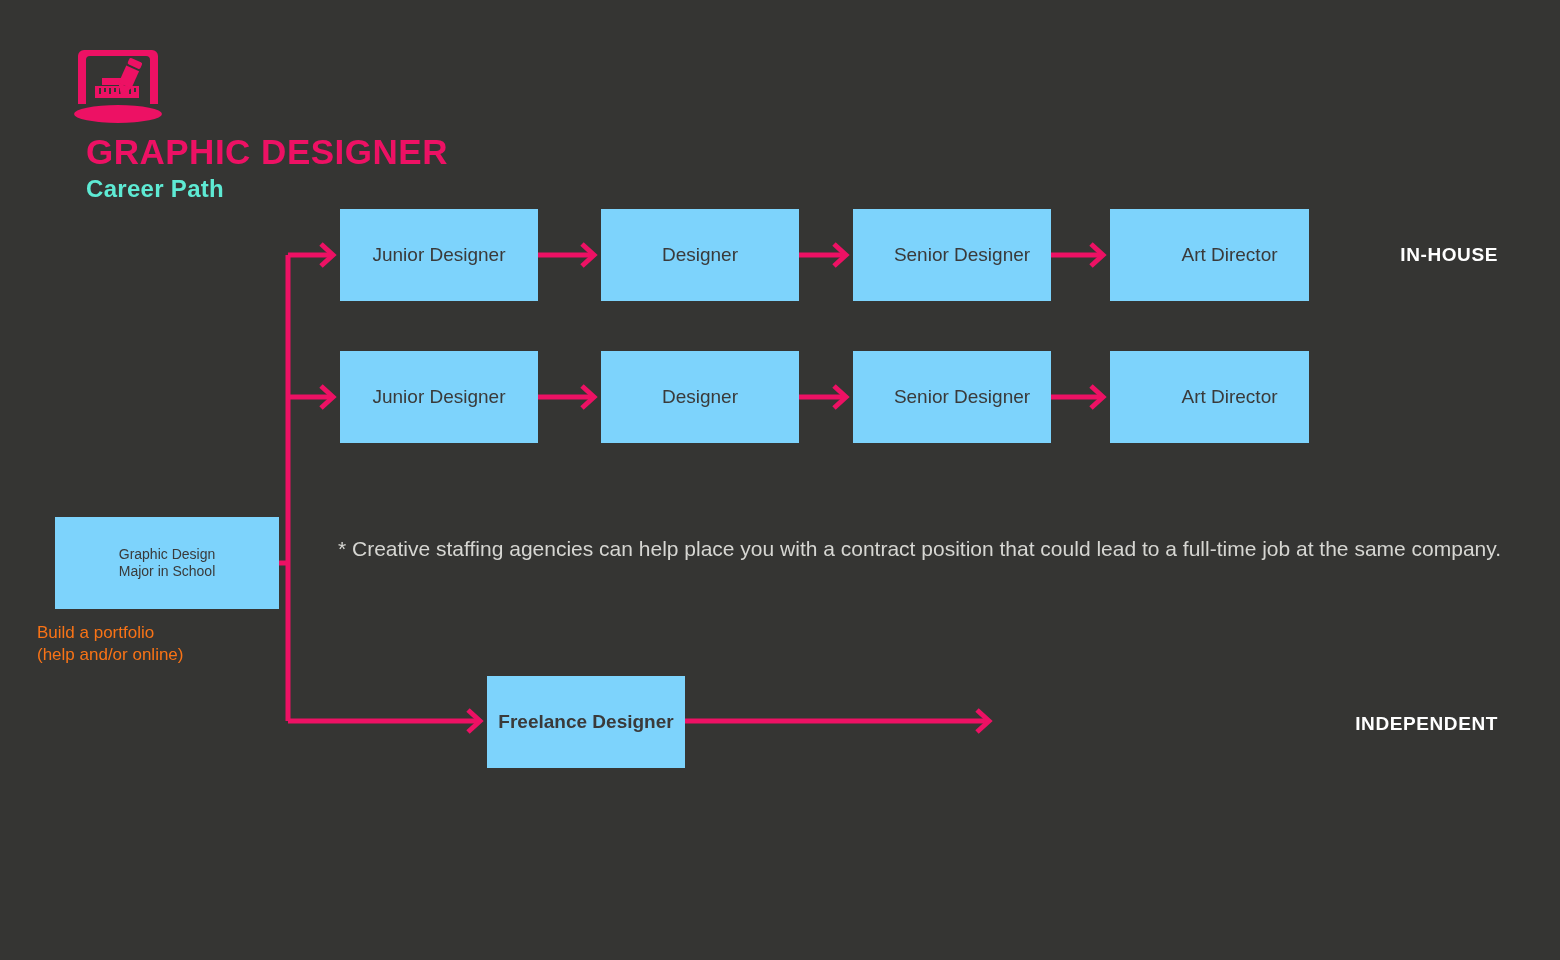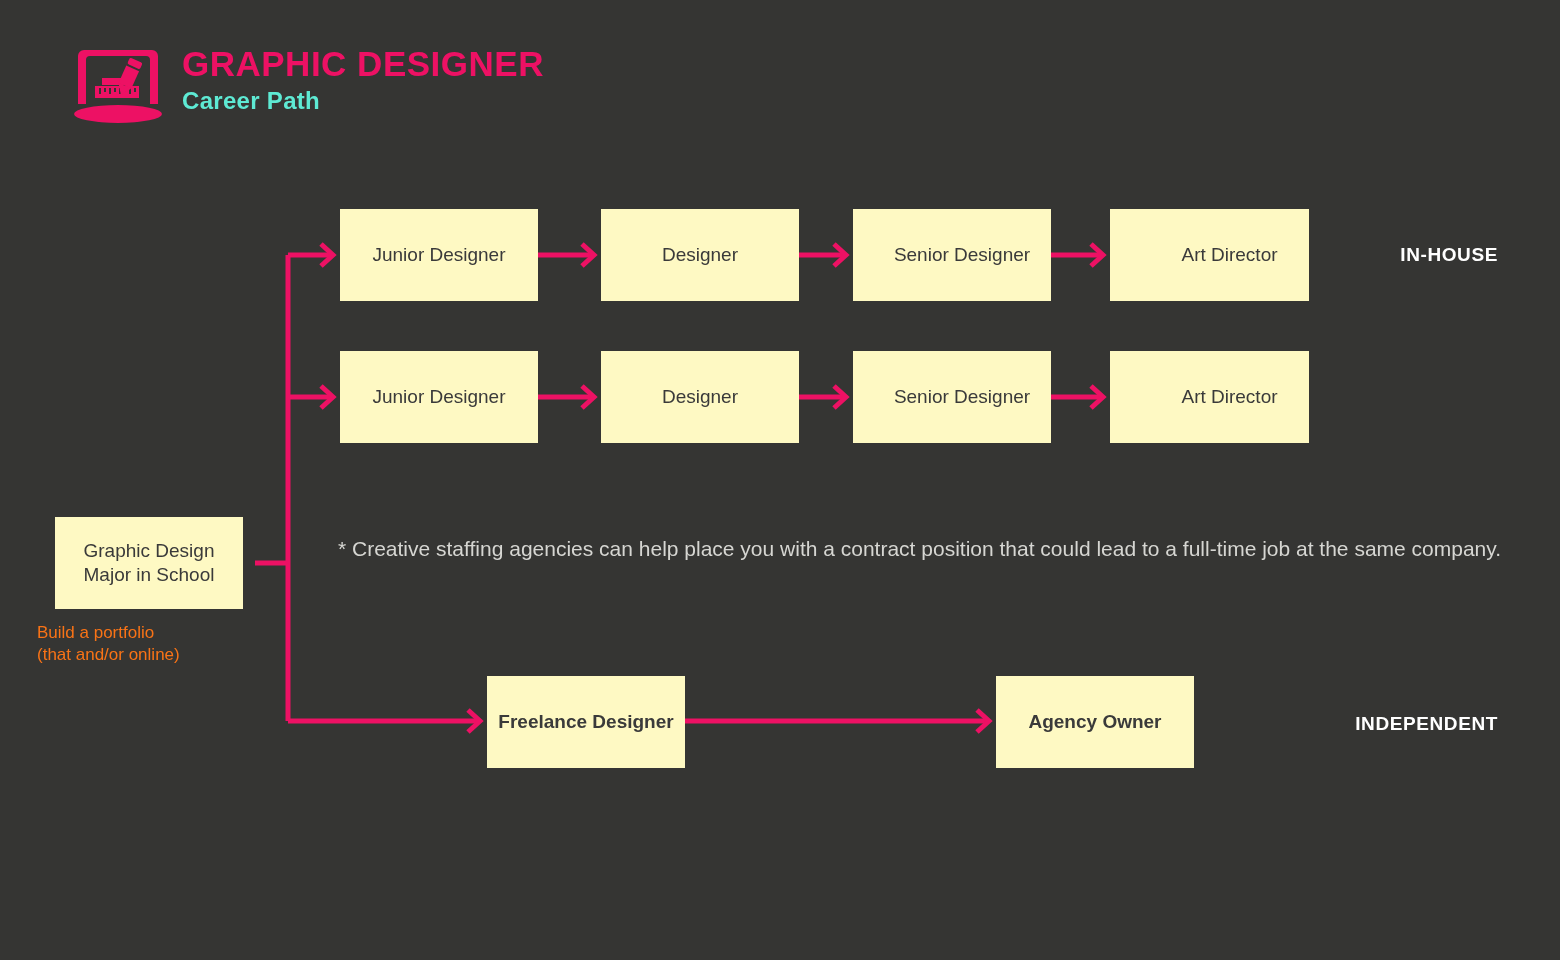--- a/index.html
+++ b/index.html
@@ -21,20 +21,21 @@
     height: 960px;
   }
 
   
   .header {
     position: absolute;
     left: 70px;
     top: 40px;
     display: flex;
     align-items: flex-start;
+    flex-direction: column;
   }
   .logo-icon {
     width: 96px;
     height: 86px;
     flex: 0 0 auto;
     margin-top: 2px;
   }
   .title-block {
     margin-left: 16px;
     margin-top: 6px;
@@ -62,39 +63,39 @@
     position: absolute;
     left: 0;
     top: 0;
     width: 1560px;
     height: 960px;
     pointer-events: none;
   }
 
   .node {
     position: absolute;
-    background: #fef9c3;
+    background: #7dd3fc;
     display: flex;
     align-items: center;
     justify-content: center;
     text-align: center;
     color: #3a3a3a;
     font-size: 19px;
     font-weight: 400;
     line-height: 1.25;
     box-sizing: border-box;
     white-space: nowrap;
   }
 
   .node-start {
     left: 55px;
     top: 517px;
-    width: 188px;
+    width: 224px;
     height: 92px;
-    font-size: 19px;
+    font-size: 14px;
   }
   .start-caption {
     position: absolute;
     left: 37px;
     top: 622px;
     width: 200px;
     color: #f97316;
     font-size: 17px;
     line-height: 1.3;
   }
@@ -216,37 +217,36 @@
   </svg>
 
   <div class="node node-start">
     <div>
       <div>Graphic Design</div>
       <div>Major in School</div>
     </div>
   </div>
   <div class="start-caption">
     <div>Build a portfolio</div>
-    <div>(that and/or online)</div>
+    <div>(help and/or online)</div>
   </div>
 
   <div class="node r1 c1">Junior Designer</div>
   <div class="node r1 c2">Designer</div>
   <div class="node r1 c3">Senior Designer</div>
   <div class="node r1 c4">Art Director</div>
   <div class="track-label tl1">
     <div>IN-HOUSE</div>
   </div>
 
   <div class="node r2 c1">Junior Designer</div>
   <div class="node r2 c2">Designer</div>
   <div class="node r2 c3">Senior Designer</div>
   <div class="node r2 c4">Art Director</div>
 
   <div class="footnote">* Creative staffing agencies can help place you with a contract position that could lead to a full-time job at the same company.</div>
 
   <div class="node r3 cF">Freelance Designer</div>
-  <div class="node r3 cA">Agency Owner</div>
   <div class="track-label tl3">
     <div>INDEPENDENT</div>
   </div>
 
 </div>
 
 </body></html>

